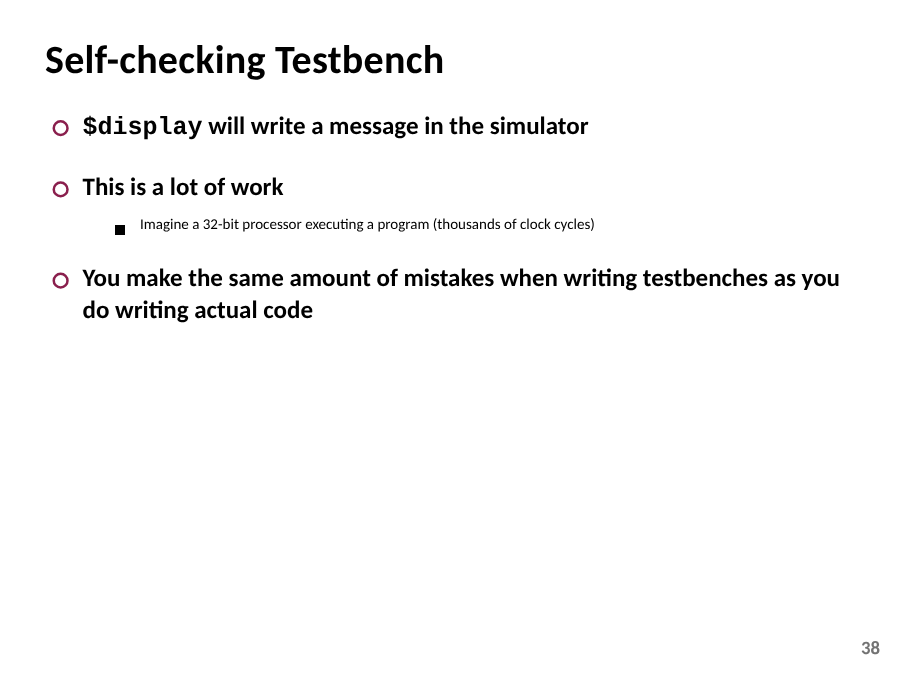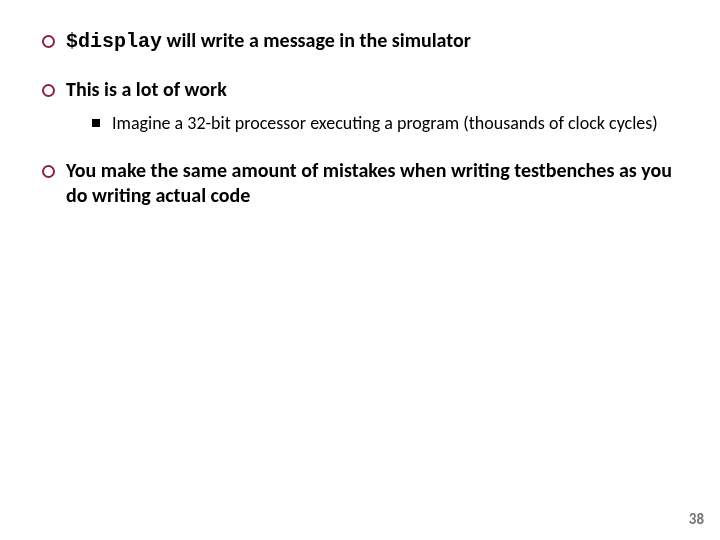--- a/index.html
+++ b/index.html
@@ -52,21 +52,21 @@
     box-sizing: content-box;
   }
   ul.sub-list {
     list-style: none;
     padding: 0;
     margin: 10px 0 0 24px;
   }
   ul.sub-list > li {
     position: relative;
     padding-left: 22px;
-    font-size: 18px;
+    font-size: 12px;
     font-weight: 400;
     line-height: 1.3;
     margin-bottom: 8px;
   }
   ul.sub-list > li::before {
     content: "";
     position: absolute;
     left: 2px;
     top: 7px;
     width: 8px;
@@ -85,20 +85,21 @@
     font-size: 15px;
     font-weight: 700;
     color: #737373;
     font-family: Calibri, Arial, sans-serif;
   }
 </style>
 </head>
 <body>
 
 <div class="slide">
+  <div class="title">Self-checking Testbench</div>
 
   <ul class="main-list">
 
 
 
     <li>
       <span class="mono">$display</span><span> will write a message in the simulator</span>
     </li>
 
     <li>

